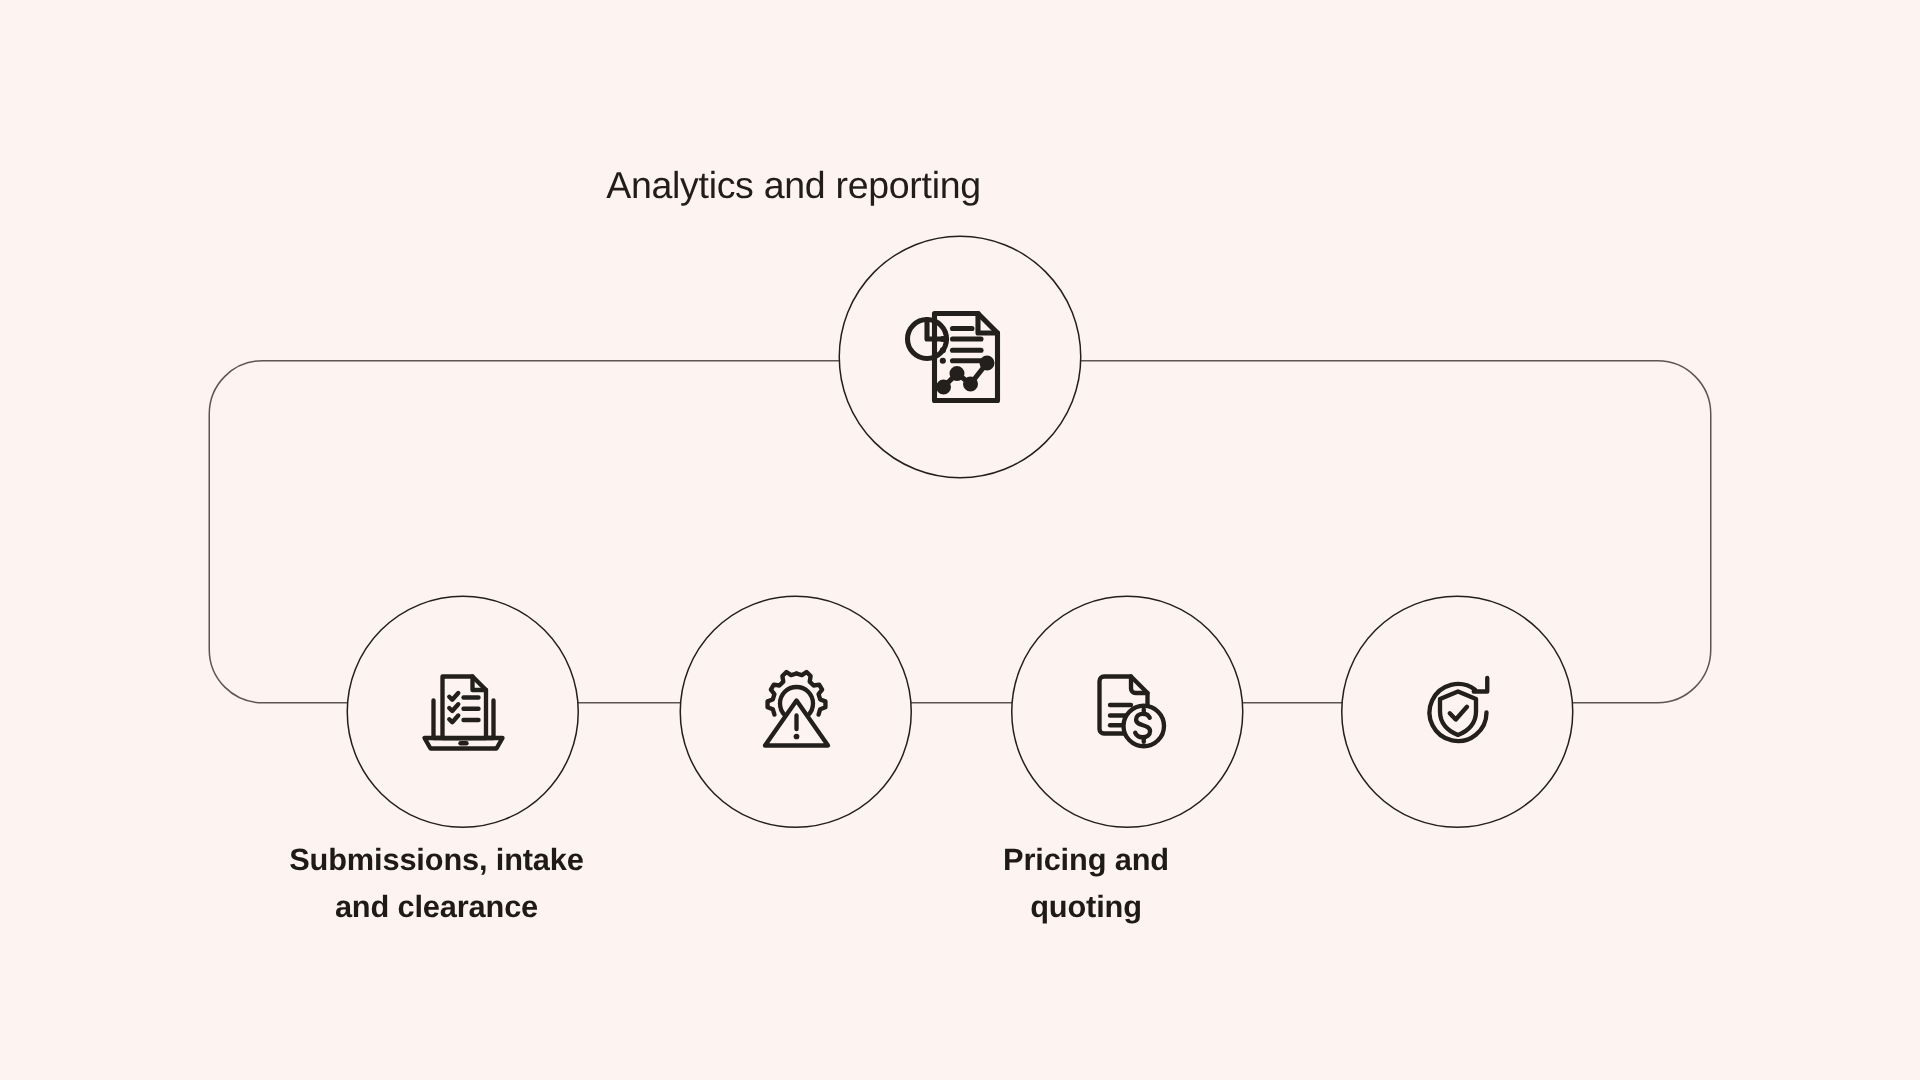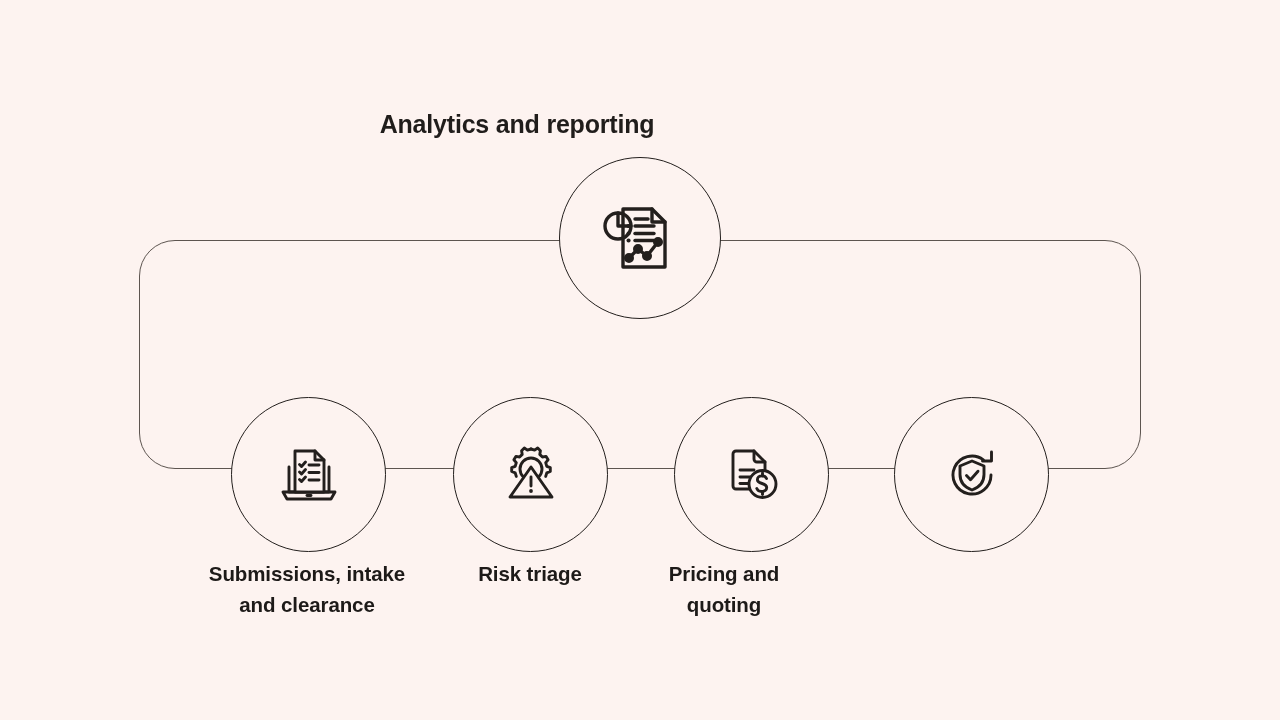--- a/index.html
+++ b/index.html
@@ -33,26 +33,26 @@
     height:229px;
     border:1.3px solid #5d5550;
     border-radius:36px;
     background:transparent;
     z-index:1;
   }
 
   
   .title {
     position:absolute;
-    left:4px;
+    left:16px;
     top:110px;
     width:1026px;
     text-align:center;
     font-size:25px;
-    font-weight:bold;
+    font-weight:normal;
     color:#201d1b;
     letter-spacing:-0.2px;
     z-index:4;
   }
 
   
   .node {
     position:absolute;
     border-radius:50%;
     background:#FDF3F0;
@@ -91,21 +91,21 @@
     text-align:center;
     font-size:20.5px;
     font-weight:bold;
     line-height:31px;
     color:#1d1a18;
     letter-spacing:-0.1px;
     z-index:4;
     white-space:pre-line;
   }
 
-  #label-1 { left:162px; }
+  #label-1 { left:146px; }
   #label-2 { left:385px; }
   #label-3 { left:579px; }
   #label-4 { left:826px; }
 </style>
 </head>
 <body>
 
 <div id="stage">
 
   <div class="bracket"></div>
@@ -213,17 +213,16 @@
 
         <path d="M36 22 l12 5 v8.5 c0 7.5 -5 13 -12 15.5 c-7 -2.5 -12 -8 -12 -15.5 V27 Z" fill="#FDF3F0"></path>
 
         <path d="M30.5 36.5 l4 4.2 l7.5 -8.5"></path>
       </svg>
     </span>
   </div>
 
   <div class="leaf-label" id="label-1">Submissions, intake
 and clearance</div>
-  <div class="leaf-label" id="label-2">Risk triage</div>
   <div class="leaf-label" id="label-3">Pricing and
 quoting</div>
 
 </div>
 
 </body></html>

